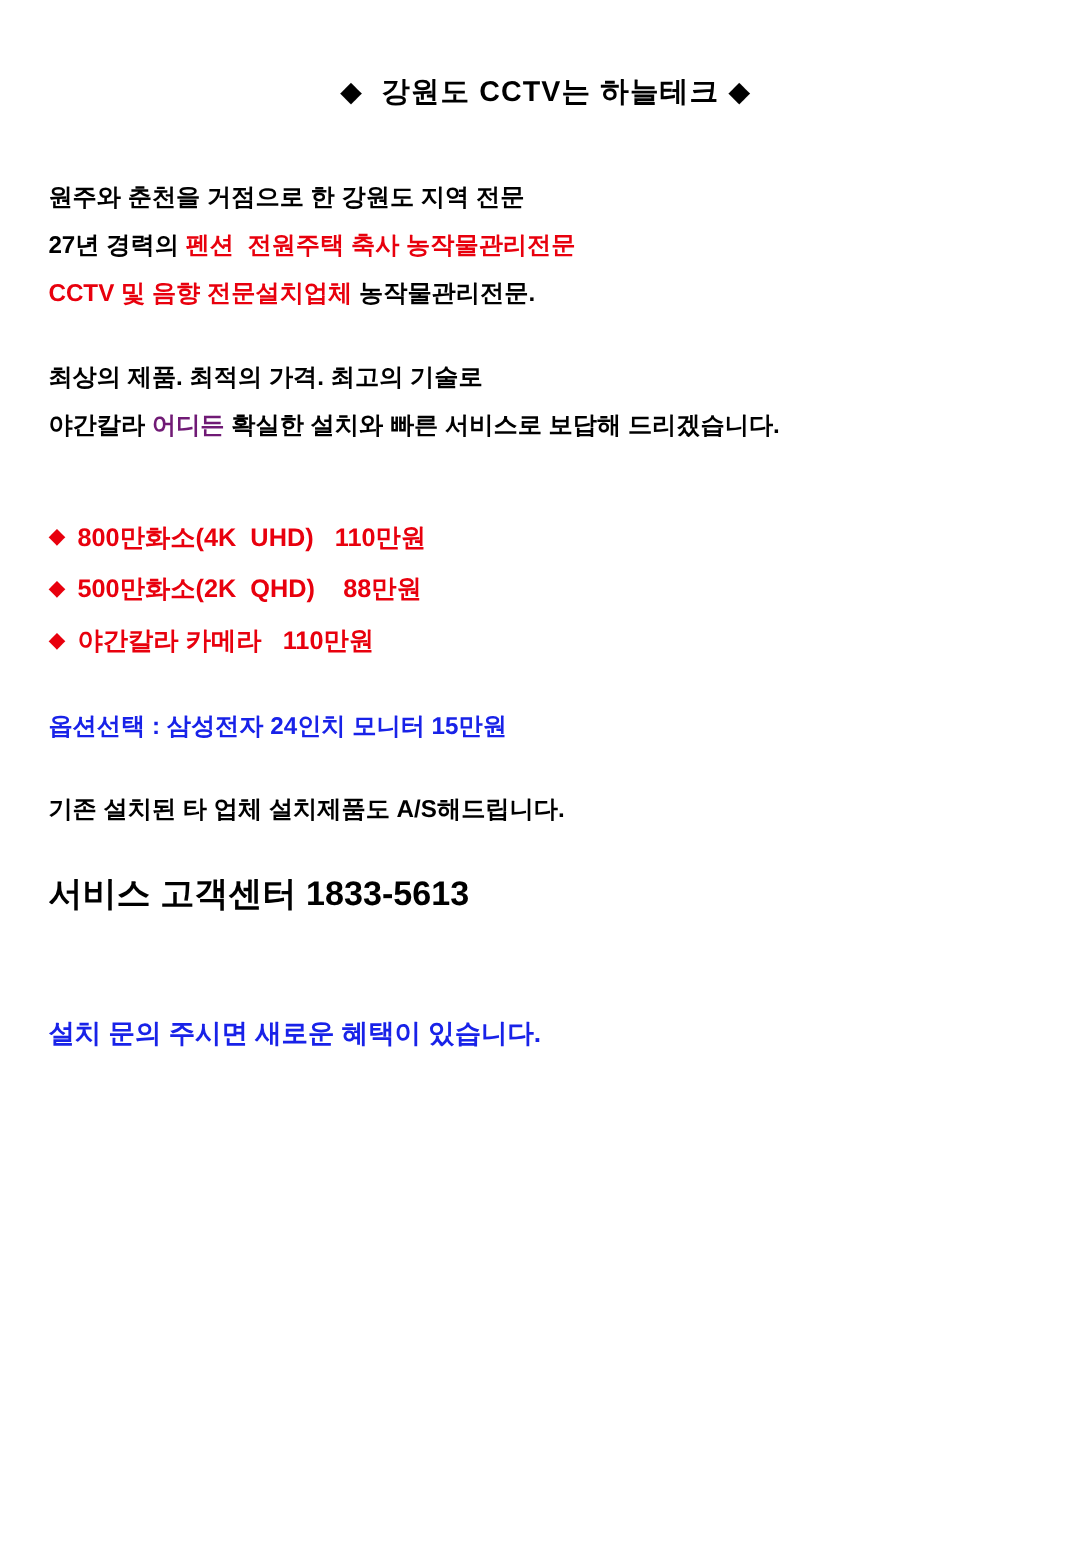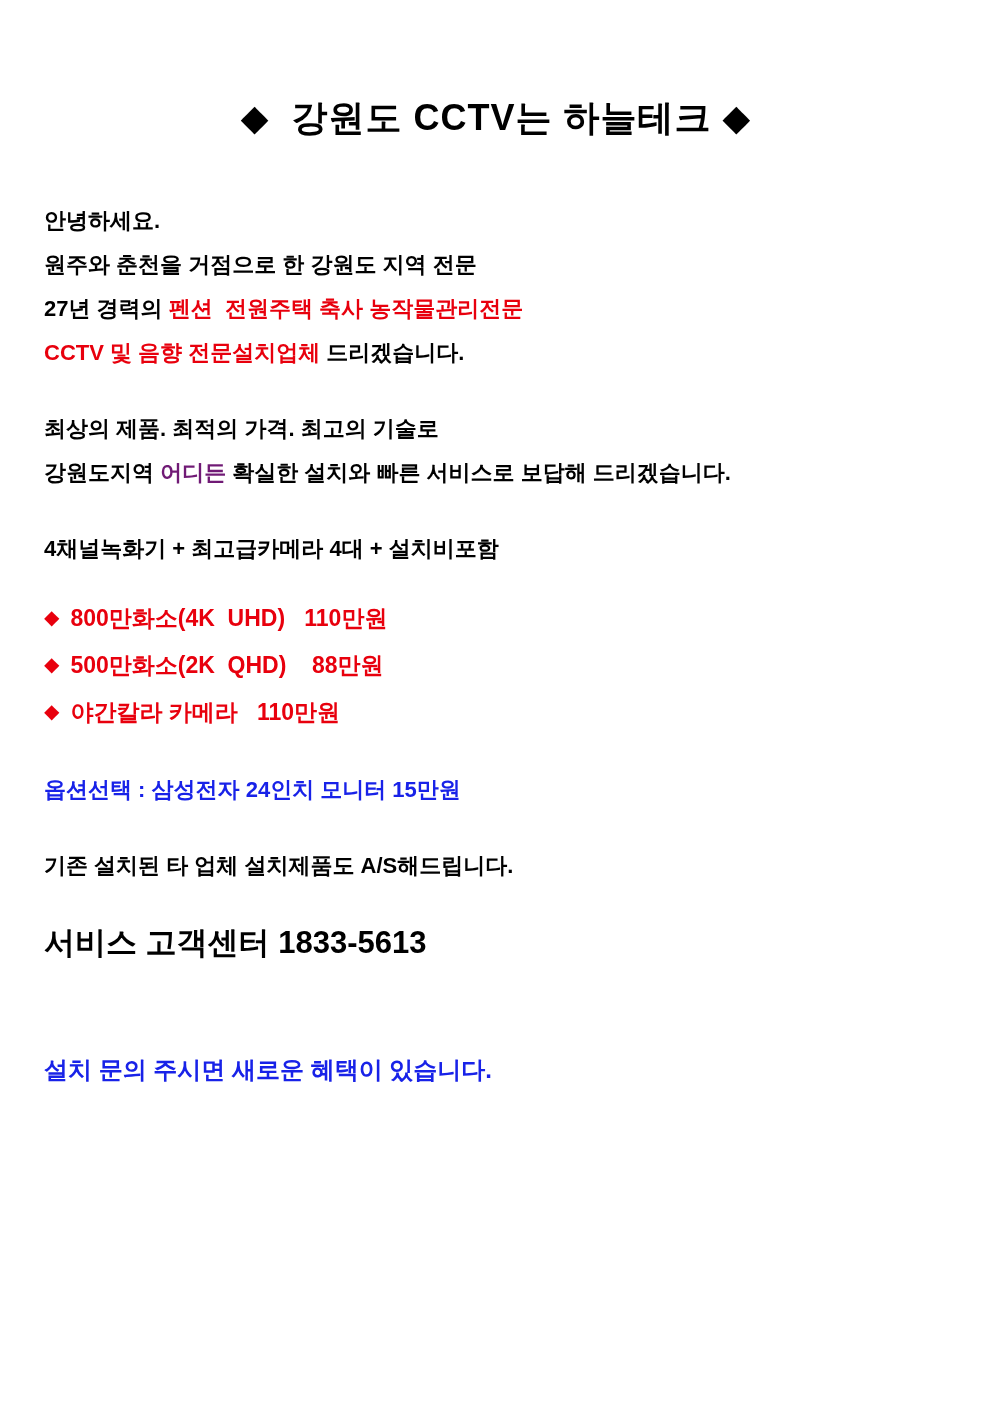--- a/index.html
+++ b/index.html
@@ -17,25 +17,25 @@
   }
   .page {
     position: relative;
     width: 992px;
     height: 1403px;
     box-sizing: border-box;
   }
 
   .title {
     text-align: center;
-    font-size: 36px;
+    font-size: 26px;
     font-weight: bold;
     letter-spacing: 1px;
     margin: 0;
-    padding-top: 94px;
+    padding-top: 66px;
     white-space: pre;
   }
 
   .body-block {
     padding-left: 44px;
     padding-right: 40px;
     margin-top: 56px;
   }
 
   .line {
@@ -106,36 +106,34 @@
 </style>
 </head>
 <body>
 
 <div class="page">
 
   <h1 class="title">◆  강원도 CCTV는 하늘테크 ◆</h1>
 
   <div class="body-block">
 
-    <div class="line">안녕하세요.</div>
     <div class="line">원주와 춘천을 거점으로 한 강원도 지역 전문</div>
 
     <div class="line"><span class="black">27년 경력의 </span><span class="red">펜션  전원주택 축사 농작물관리전문</span></div>
 
-    <div class="line"><span class="red">CCTV 및 음향 전문설치업체 </span><span class="black">드리겠습니다.</span></div>
+    <div class="line"><span class="red">CCTV 및 음향 전문설치업체 </span><span class="black">농작물관리전문.</span></div>
 
     <div class="spacer-md"></div>
 
     <div class="line">최상의 제품. 최적의 가격. 최고의 기술로</div>
 
-    <div class="line"><span class="black">강원도지역 </span><span class="blue">어디든</span><span class="black"> 확실한 설치와 빠른 서비스로 보답해 드리겠습니다.</span></div>
+    <div class="line"><span class="black">야간칼라 </span><span class="blue">어디든</span><span class="black"> 확실한 설치와 빠른 서비스로 보답해 드리겠습니다.</span></div>
 
     <div class="spacer-md"></div>
 
-    <div class="line">4채널녹화기 + 최고급카메라 4대 + 설치비포함</div>
 
     <div class="spacer-sm"></div>
 
     <div class="bullet-line"><span class="diamond">◆</span><span>800만화소(4K  UHD)</span><span>   </span><span>110만원</span></div>
 
     <div class="bullet-line"><span class="diamond">◆</span><span>500만화소(2K  QHD)</span><span>    </span><span>88만원</span></div>
 
     <div class="bullet-line"><span class="diamond">◆</span><span>야간칼라 카메라</span><span>   </span><span>110만원</span></div>
 
     <div class="spacer-md"></div>

